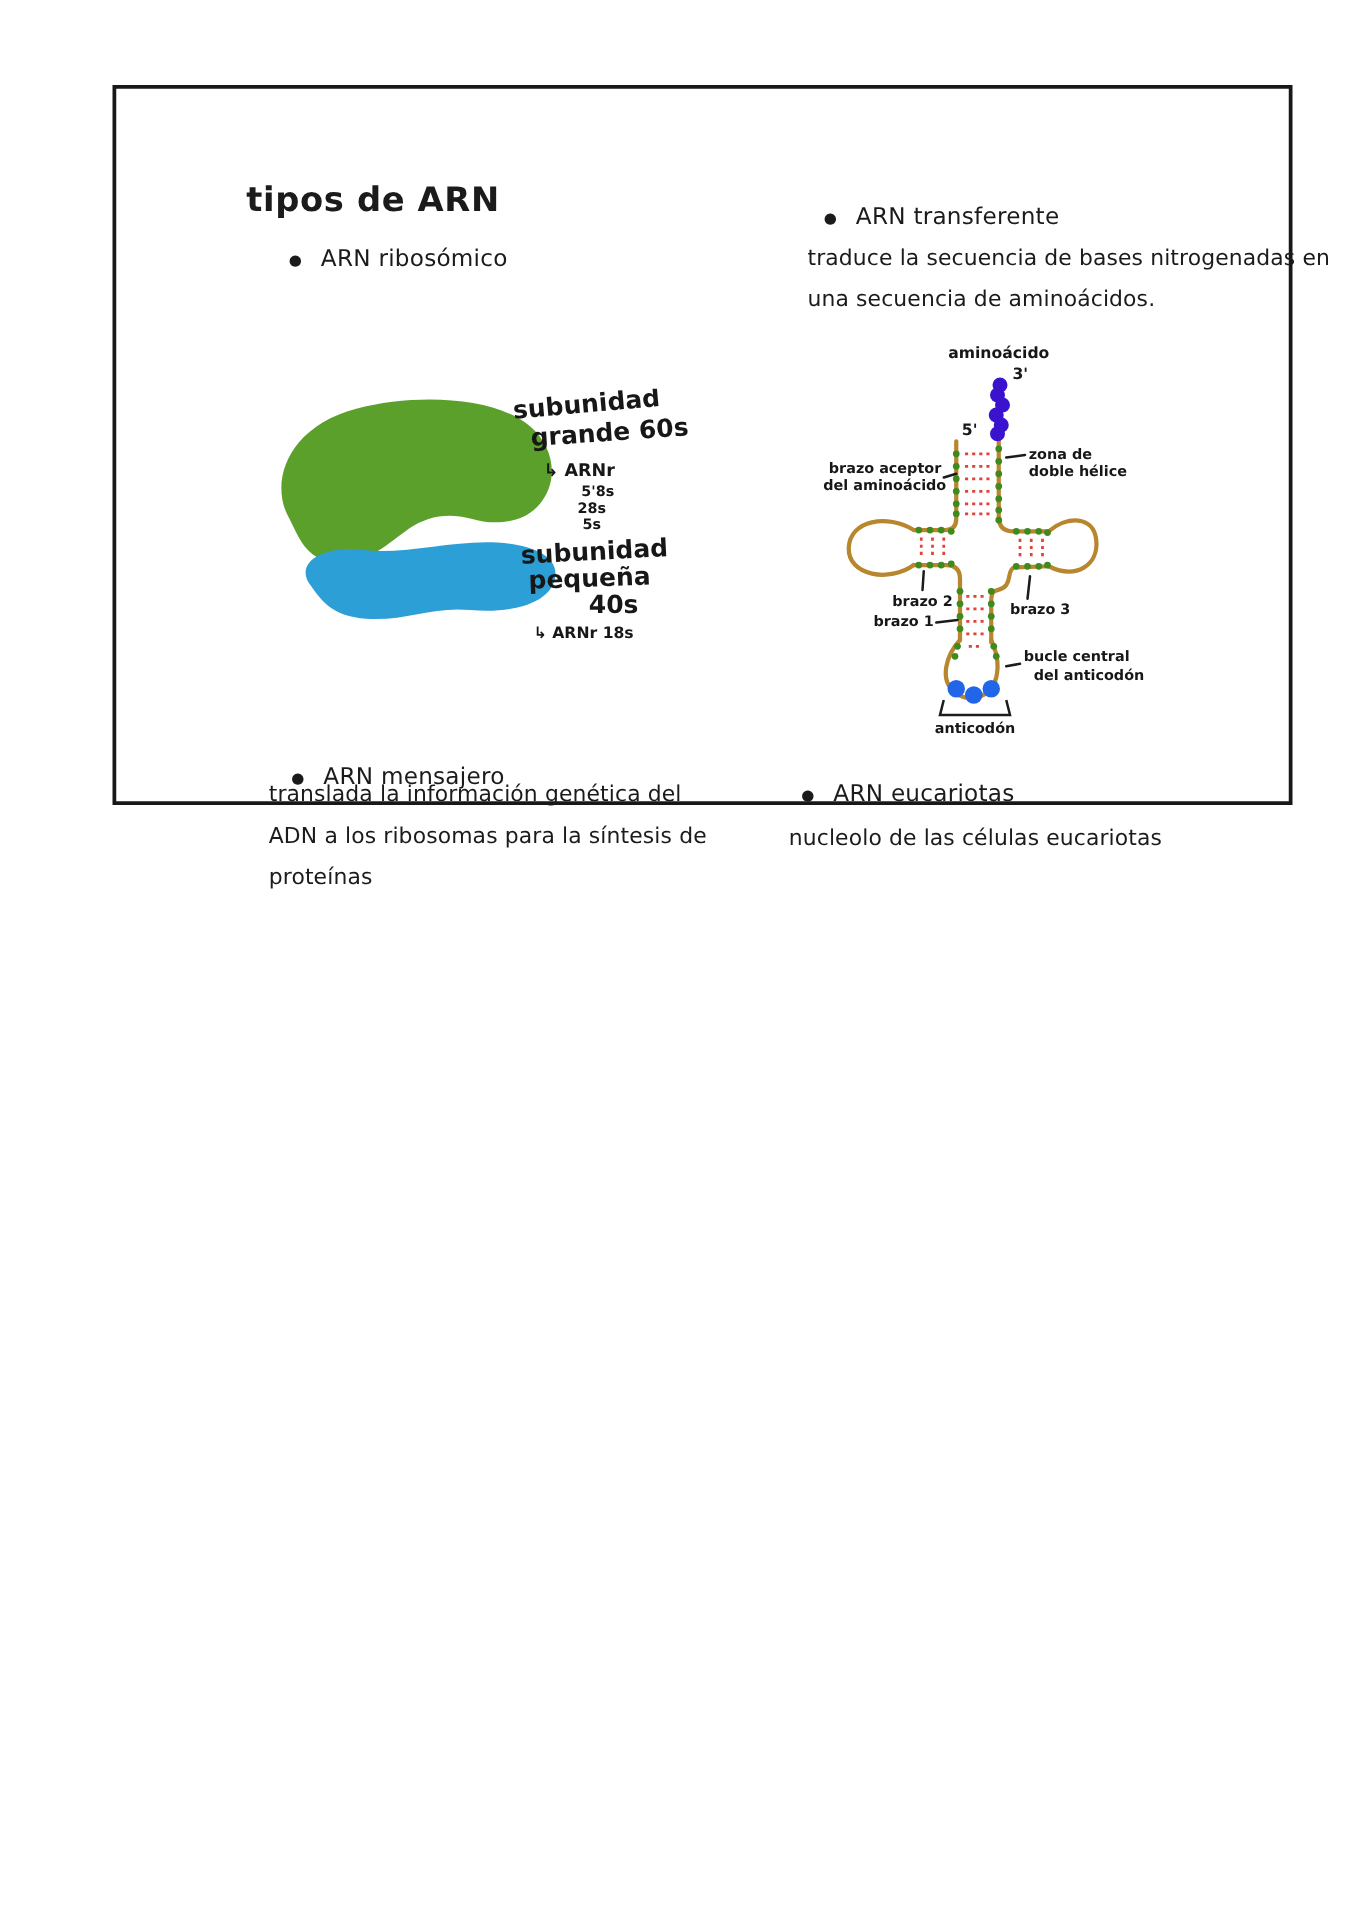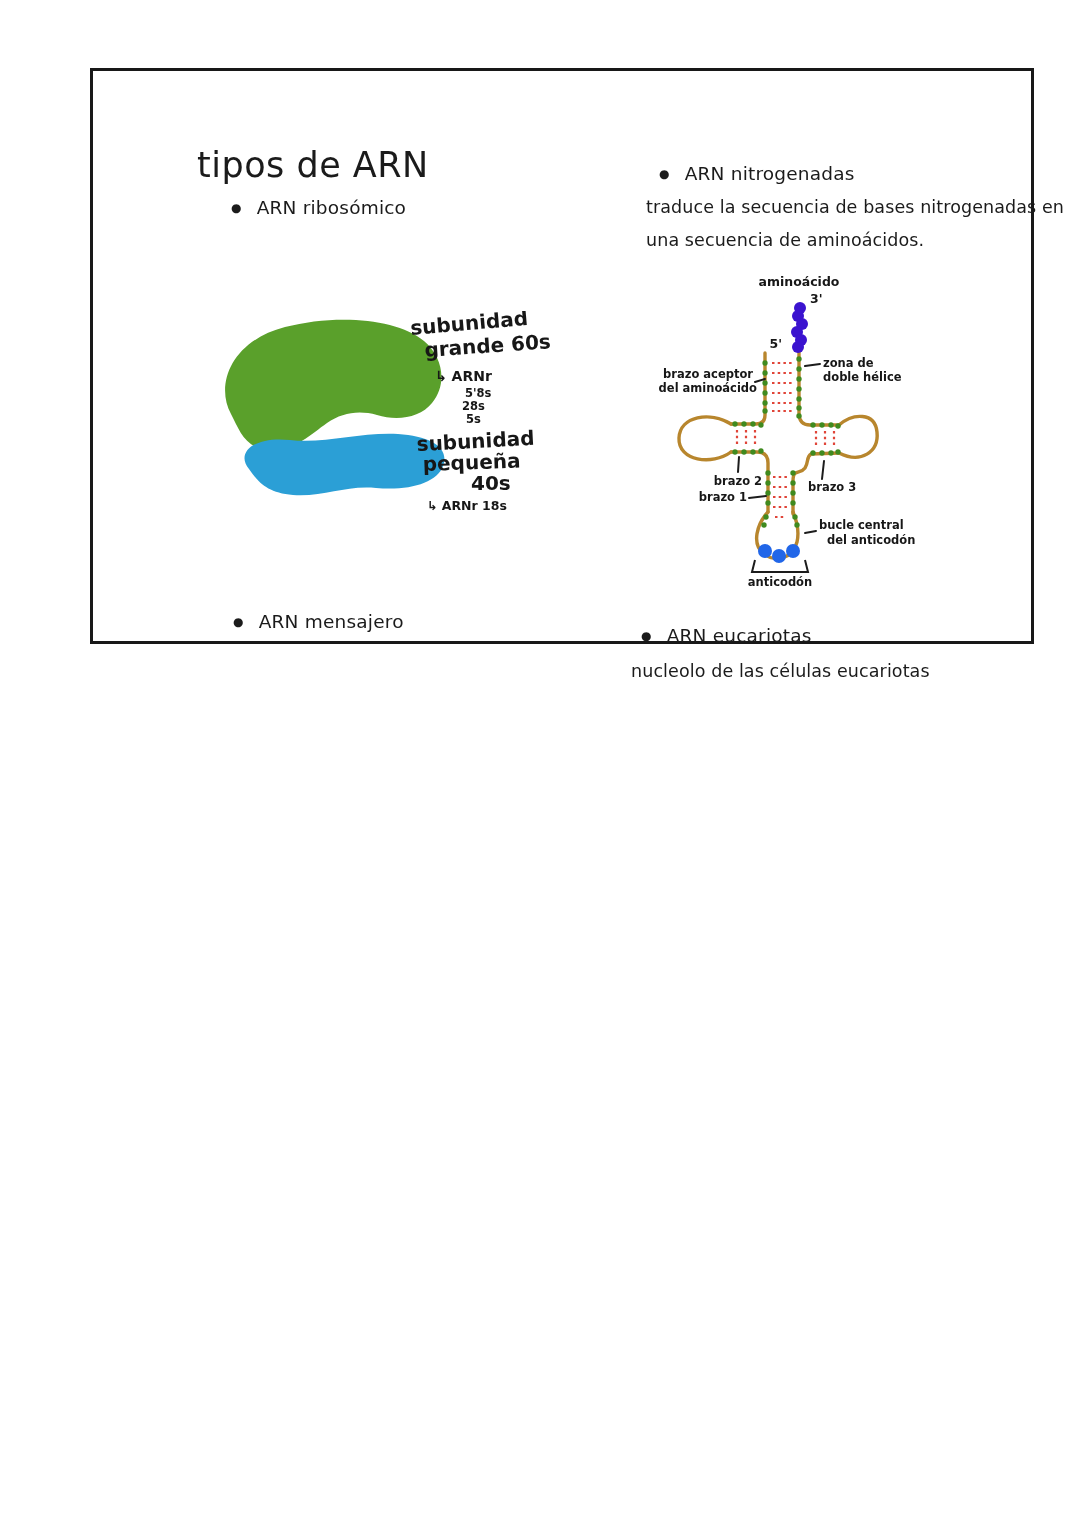--- a/index.html
+++ b/index.html
@@ -8,21 +8,21 @@
     width:1080px; height:1527px; position:relative;
     font-family:"DejaVu Sans", sans-serif;
     color:#1b1b1b; overflow:hidden;
   }
   .note-box {
     position:absolute; left:90px; top:68px; width:944px; height:576px;
     border:3px solid #181818; background:#ffffff;
   }
   .page-title {
     position:absolute; left:104px; top:74px;
-    font-size:35px; font-weight:normal; letter-spacing:0.5px;
+    font-size:27px; font-weight:bold; letter-spacing:0.5px;
   }
   .bullet {
     position:absolute; display:flex; align-items:center; gap:15px;
     font-size:18.5px; letter-spacing:0.2px;
   }
   .bullet::before { content:"●"; font-size:12px; line-height:1; }
   .desc {
     position:absolute; font-size:17.5px; line-height:33px; letter-spacing:0.1px;
   }
   .b-ribosomico  { left:138px; top:126px;justify-content:center; }
@@ -64,23 +64,24 @@
     <text class="hand-small" x="255" y="112">5s</text>
     <text class="hand-big" x="206" y="140" transform="rotate(-3 206 140)">subunidad</text>
     <text class="hand-big" x="212" y="160" transform="rotate(-2 212 160)">pequeña</text>
     <text class="hand-big" x="260" y="179">40s</text>
     <text class="hand-med" x="216" y="199" style="font-size:12.5px">↳ ARNr 18s</text>
   </svg>
 
   <div class="bullet b-mensajero">
     <span>ARN mensajero</span>
   </div>
+  <div class="desc d-mensajero">translada la información genética del ADN a los ribosomas para la síntesis de proteínas</div>
 
   <div class="bullet b-transferente">
-    <span>ARN nitrogenadas</span>
+    <span>ARN transferente</span>
   </div>
   <div class="desc d-transferente">traduce la secuencia de bases nitrogenadas en una secuencia de aminoácidos.</div>
 
   <svg class="fig-trna" width="270" height="325" viewBox="0 0 270 325">
 
     <g fill="none" stroke="#b8862d" stroke-width="3.4" stroke-linecap="round">
       <path d="M107,86 L107,148 Q107,157 98,157 L73,157"></path>
       <path d="M73,157 C52,144 22,149 21,171 C20,194 54,199 73,185"></path>
       <path d="M73,185 L99,185 Q110,185 110,196 L110,245"></path>
       <path d="M110,245 C99,257 93,277 106,287 C118,296 135,291 139,275 C142,262 138,252 135,245"></path>

